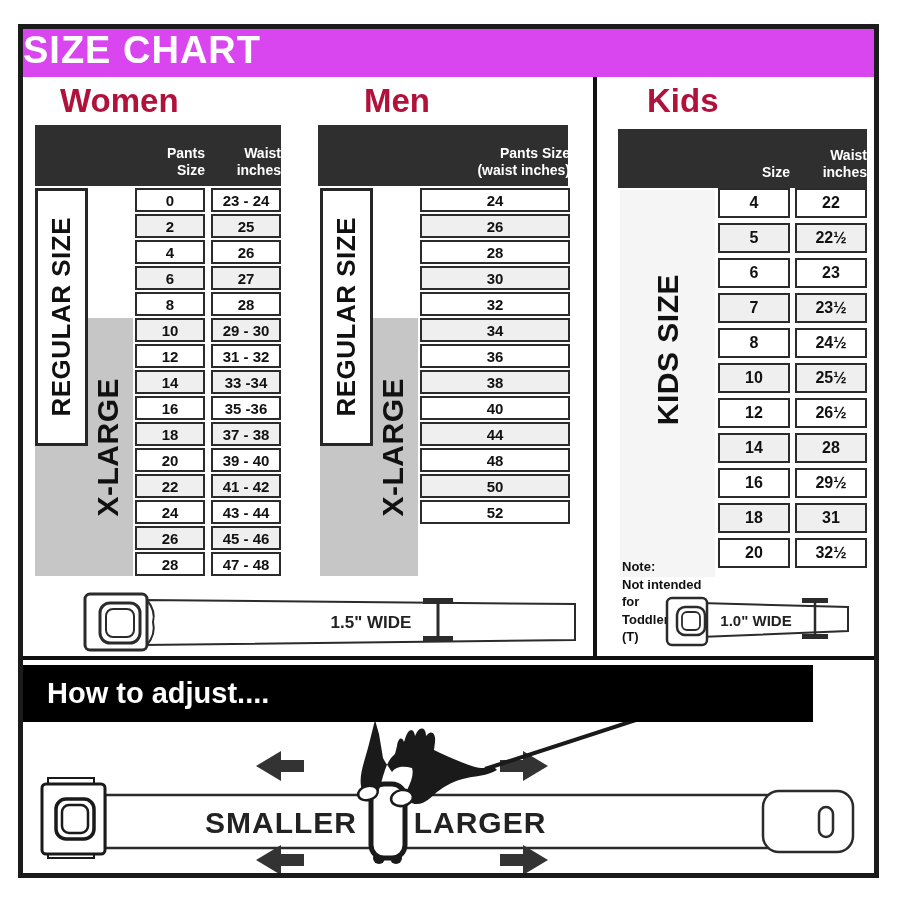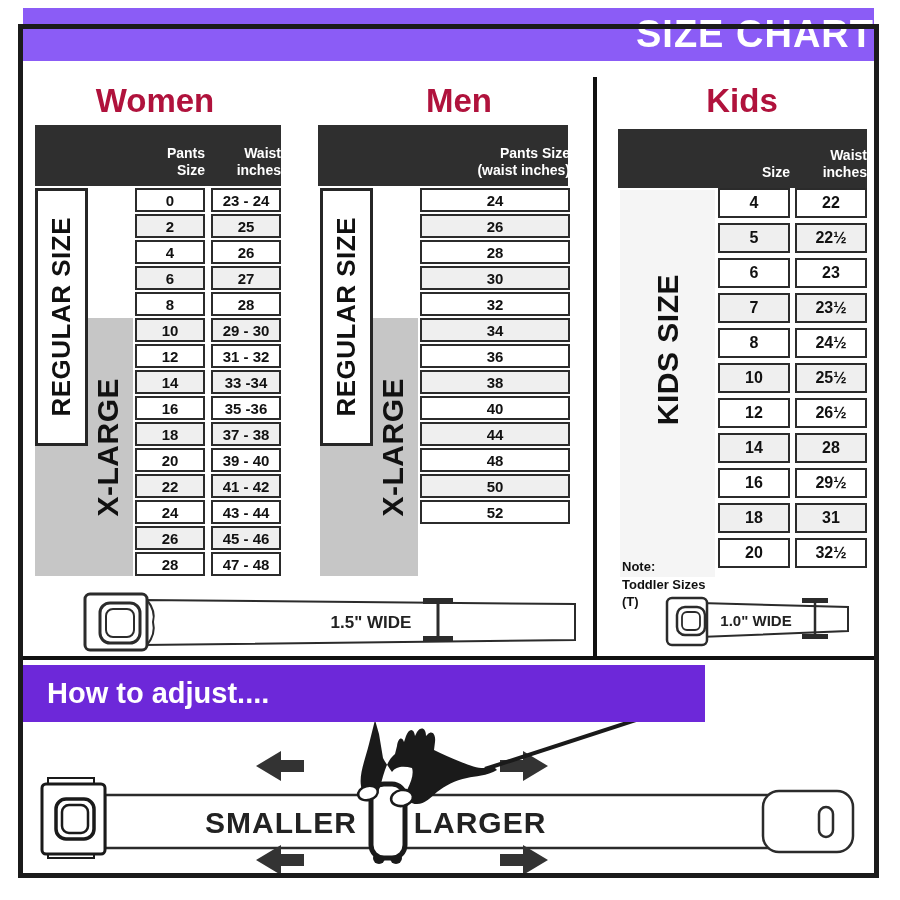--- a/index.html
+++ b/index.html
@@ -2,26 +2,26 @@
 <html><head>
 <meta charset="utf-8">
 <style>
   html,body{margin:0;padding:0;}
   body{width:900px;height:900px;background:#fff;font-family:"Liberation Sans",sans-serif;position:relative;overflow:hidden;}
   #page{position:absolute;inset:0;}
   .abs{position:absolute;box-sizing:border-box;}
 
   
   .frame{left:18px;top:24px;width:861px;height:854px;border:5px solid #1b1b1b;background:transparent;z-index:5;pointer-events:none;}
-  .titlebar{left:23px;top:8px;width:851px;height:53px;background:#8b5cf6;color:#fff;display:flex;align-items:center;justify-content:flex-end;font-weight:bold;font-size:38px;letter-spacing:1px;z-index:2;}
-  .adjustbar{left:23px;top:665px;width:682px;height:57px;background:#6d28d9;color:#fff;font-weight:bold;font-size:29px;line-height:57px;padding-left:24px;z-index:2;}
+  .titlebar{left:23px;top:24px;width:851px;height:53px;background:#d946ef;color:#fff;display:flex;align-items:center;justify-content:flex-start;font-weight:bold;font-size:38px;letter-spacing:1px;z-index:2;}
+  .adjustbar{left:23px;top:665px;width:790px;height:57px;background:#000000;color:#fff;font-weight:bold;font-size:29px;line-height:57px;padding-left:24px;z-index:2;}
   .vdivider{left:593px;top:77px;width:4px;height:579px;background:#111;z-index:3;}
   .hline{left:23px;top:656px;width:851px;height:4px;background:#111;z-index:3;}
 
-  .col-heading{top:82px;height:38px;width:190px;text-align:center;font-weight:bold;font-size:33px;color:#B0123C;z-index:2;}
+  .col-heading{top:82px;height:38px;width:190px;text-align:left;font-weight:bold;font-size:33px;color:#B0123C;z-index:2;}
   .h-women{left:60px;} .h-men{left:364px;} .h-kids{left:647px;}
 
   
   .thead{background:#2F2F2F;color:#fff;z-index:1;}
   .w-head{left:35px;top:125px;width:246px;height:61px;}
   .m-head{left:318px;top:125px;width:250px;height:61px;}
   .k-head{left:618px;top:129px;width:249px;height:59px;}
   .hcol{position:absolute;bottom:7px;text-align:right;font-weight:bold;font-size:14px;line-height:1.2;}
 
   
@@ -245,20 +245,21 @@
       <div>inches</div>
     </div>
   </div>
 
   <div class="abs k-panel"></div>
   <div class="abs k-label">
     <span class="vtext vt-kids">KIDS SIZE</span>
   </div>
   <div class="abs k-note">
     <div>Note:</div>
+    <div>Not intended for</div>
     <div>Toddler Sizes (T)</div>
   </div>
 
   <div class="abs table k-table">
 
       <div class="trow">
         <div class="cell">4</div>
         <div class="cell">22</div>
       </div>
 

